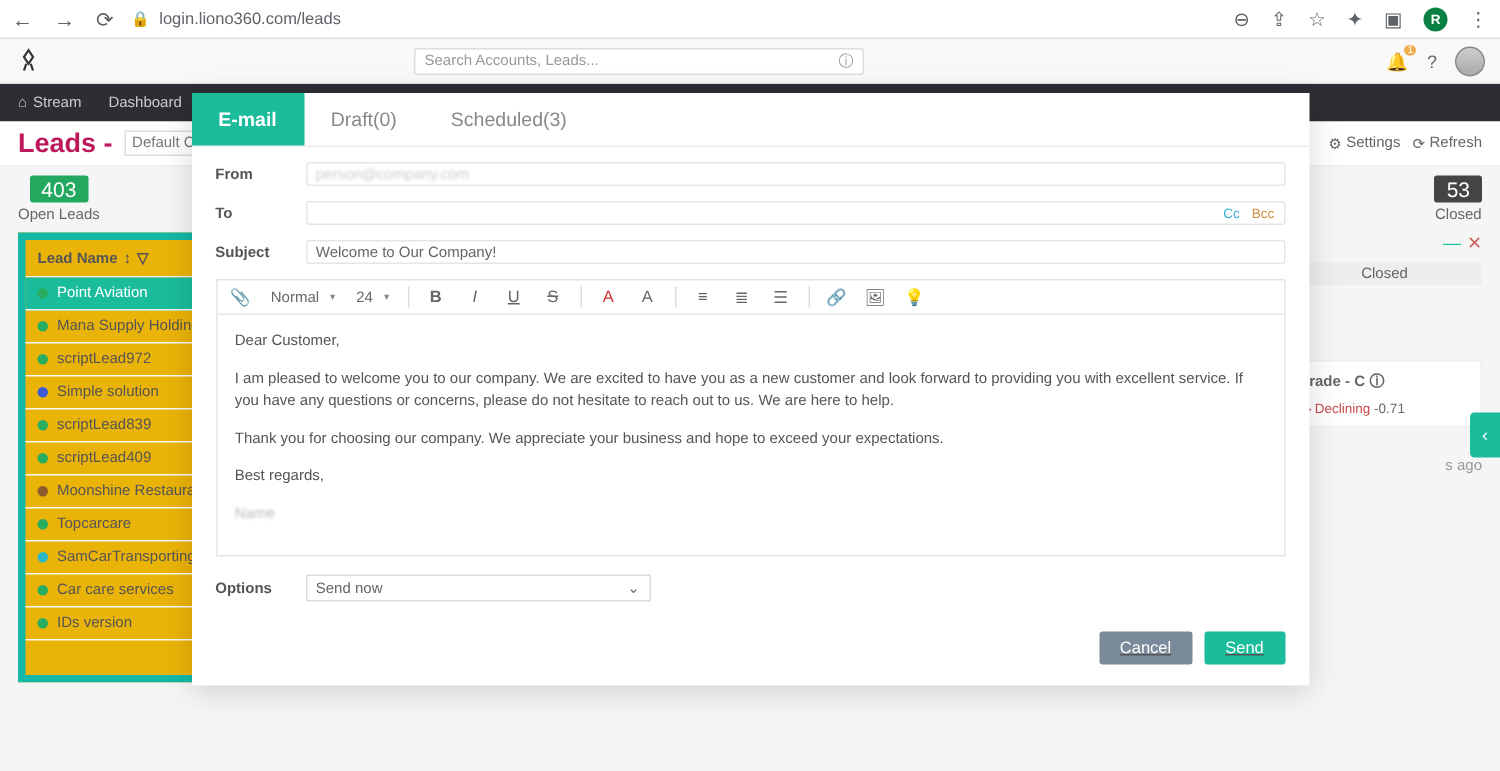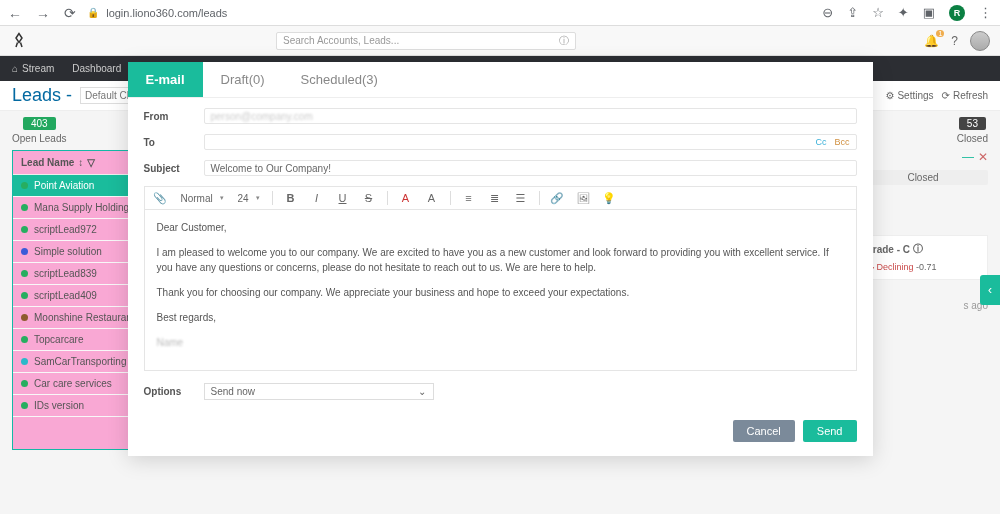--- a/index.html
+++ b/index.html
@@ -23,36 +23,36 @@
 .bell-wrap { position: relative; }
 .bell-badge { position: absolute; top: -4px; right: -5px; background: #f0ad4e; color: #fff; border-radius: 8px; font-size: 7px; padding: 0 2px; }
 .user-avatar { width: 20px; height: 20px; border-radius: 50%; background: linear-gradient(#ccc,#aaa); border: 1px solid #888; }
 
 
 .second-bar { display: flex; align-items: center; height: 25px; background: #2c2e33; color: #ccc; padding: 0 12px; gap: 18px; font-size: 10px; }
 .second-bar .nav-item { display: flex; align-items: center; gap: 4px; }
 
 
 .page-header { display: flex; align-items: center; height: 30px; padding: 0 12px; background: #fff; border-bottom: 1px solid #eee; gap: 8px; }
-.page-title { font-size: 18px; font-weight: normal; color: #0369a1; text-align: center; }
+.page-title { font-size: 18px; font-weight: bold; color: #be185d; text-align: center; }
 .channel-select { font-size: 10px; border: 1px solid #ddd; padding: 2px 4px; color: #777; background: #fff; }
 .page-header .spacer { flex: 1; }
 .header-action { display: flex; align-items: center; gap: 3px; font-size: 10px; color: #666; cursor: pointer; }
 
 
 .summary-row { display: flex; padding: 6px 12px; gap: 14px; }
 .summary-card { display: flex; flex-direction: column; align-items: center; gap: 3px; font-size: 10px; color: #666; }
-.summary-badge { padding: 1px 8px; border-radius: 2px; color: #fff; font-size: 10px; }
+.summary-badge { padding: 1px 8px; border-radius: 2px; color: #fff; font-size: 14px; }
 .badge-green { background: #22a85f; }
 .badge-dark { background: #444; }
 .summary-right { margin-left: auto; }
 
 
 .main-cols { display: flex; padding: 0 12px; gap: 10px; }
-.sidebar { width: 225px; background: #f9a8d4; border: 1px solid #14b8a6; }
+.sidebar { width: 225px; background: #eab308; border: 5px solid #14b8a6; }
 .sidebar-head { display: flex; align-items: center; padding: 6px 8px; font-size: 10px; font-weight: bold; color: #555; border-bottom: 1px solid #eee; gap: 4px; }
 .lead-list { list-style: none; }
 .lead-list li { padding: 5px 8px; font-size: 10px; color: #555; display: flex; align-items: center; gap: 6px; cursor: pointer; border-bottom: 1px solid #f8f8f8; }
 .lead-list li.active { background: #1abc9c; color: #fff; }
 .dot { width: 7px; height: 7px; border-radius: 50%; flex-shrink: 0; }
 
 .center-col { flex: 1; background: #fff; border: 1px solid #eee; min-height: 300px; }
 .right-col { width: 130px; }
 
 .pill-row { display: flex; justify-content: flex-end; gap: 4px; margin-bottom: 6px; }
@@ -93,21 +93,21 @@
 .tb-btn { cursor: pointer; width: 16px; text-align: center; }
 .tb-attach { color: #1abc9c; }
 
 .editor-body { border: 1px solid #e5e5e5; padding: 10px 12px; font-size: 10px; color: #555; line-height: 1.5; min-height: 120px; }
 .editor-body p { margin-bottom: 10px; }
 .sig-blur { filter: blur(1px); color: #bbb; }
 
 .options-row { display: flex; align-items: center; margin-top: 12px; }
 .options-select { border: 1px solid #ddd; font-size: 10px; padding: 2px 6px; width: 230px; display: flex; align-items: center; justify-content: space-between; color: #666; }
 
-.modal-footer { display: flex; justify-content: flex-end; gap: 8px; padding: 10px 16px 14px; }
+.modal-footer { display: flex; justify-content: flex-end; gap: 8px; padding: 10px 16px 14px; text-decoration: underline; }
 .btn { padding: 5px 14px; font-size: 11px; border: none; border-radius: 2px; cursor: pointer; color: #fff; }
 .btn-cancel { background: #7b8a9a; }
 .btn-send { background: #1abc9c; }
 
 
 .float-tab { position: fixed; right: 0; top: 275px; width: 20px; height: 30px; background: #1abc9c; border-radius: 3px 0 0 3px; color: #fff; display: flex; align-items: center; justify-content: center; font-size: 12px; }
 </style>
 </head>
 <body>
 

